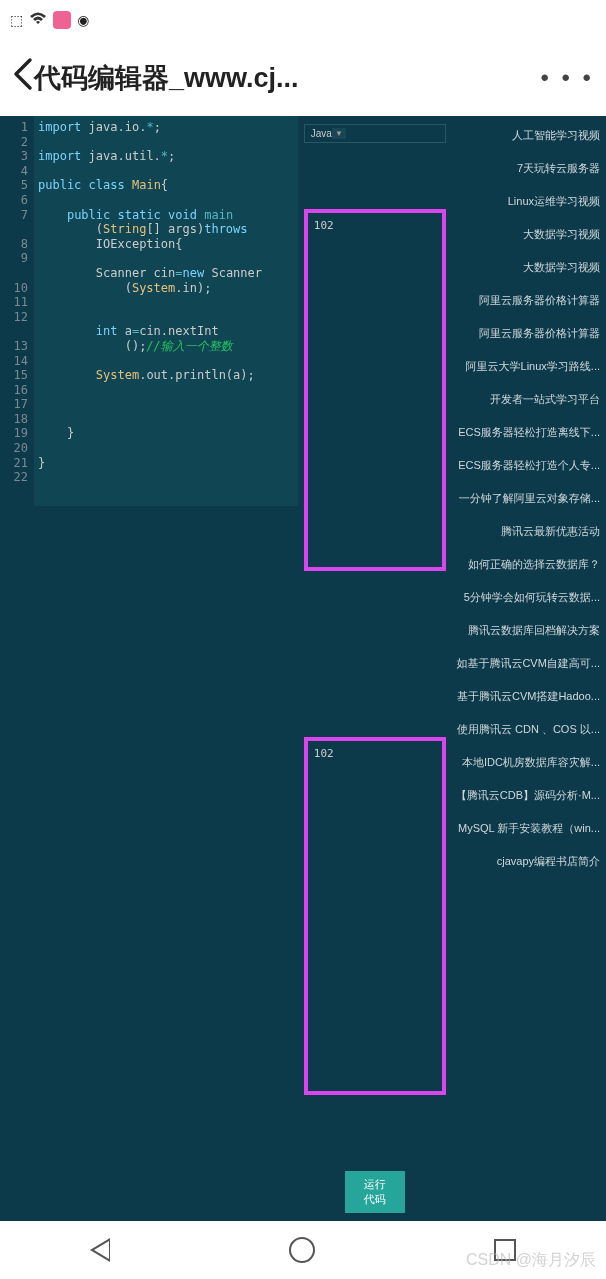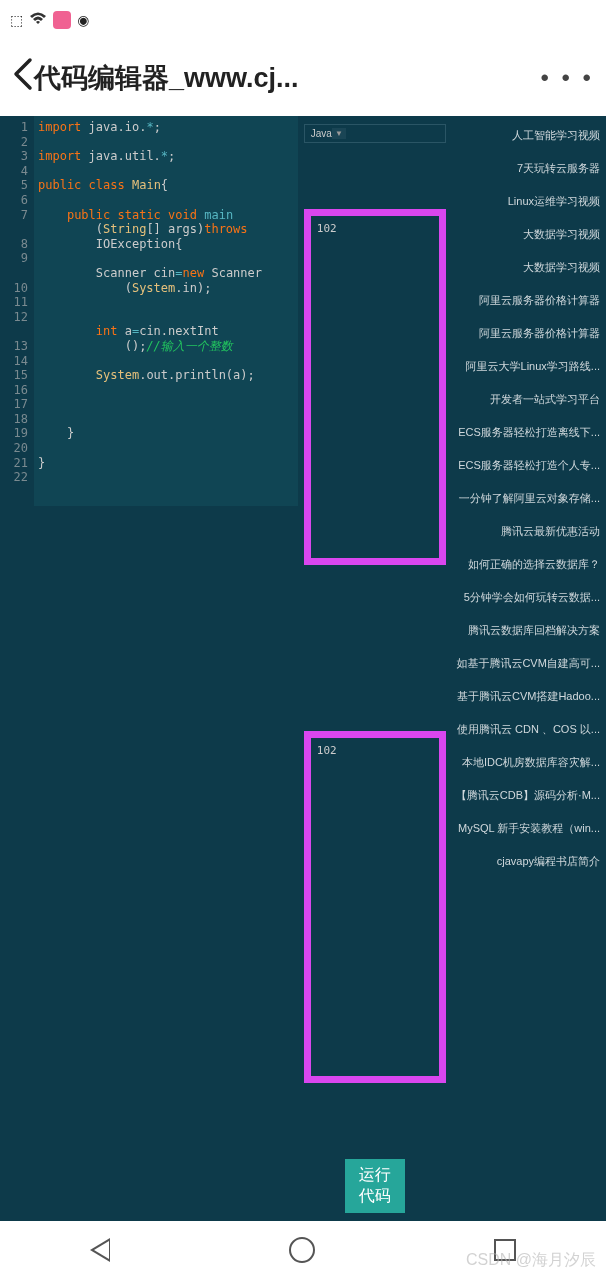--- a/index.html
+++ b/index.html
@@ -104,21 +104,21 @@
       background: #104554;
       color: #ccc;
       font-size: 12px;
       font-family: monospace;
       padding: 4px 6px 10px 4px;
       line-height: 14.6px;
       white-space: pre;
       overflow: hidden;
       height: 390px;
     }
-    .kw { color: #f97316; }
+    .kw { color: #7dd3fc; }
     .cls { color: #e5c07b; }
     .fn { color: #56b6c2; }
     .cmt { color: #22c55e; font-style: italic; }
     .op { color: #56b6c2; }
     .right-panel {
       flex: 1;
       padding: 8px 6px;
       display: flex;
       gap: 10px;
       position: relative;
@@ -142,33 +142,33 @@
       position: relative;
     }
     .lang-select::after {
       content: '▼';
       font-size: 8px;
       color: #999;
       background: #1a4555;
       padding: 1px 3px;
     }
     .io-box {
-      border: 7px solid #d946ef;
+      border: 4px solid #d946ef;
       background: transparent;
       color: #ccc;
       font-size: 11px;
       padding: 6px;
       font-family: monospace;
     }
     .io-box.h1 { height: 378px; margin-top: 50px; }
     .io-box.h2 { height: 374px; margin-top: 150px; }
     .run-btn {
       background: #26a69a;
       color: #fff;
-      font-size: 16px;
+      font-size: 11px;
       padding: 6px 14px;
       border: none;
       width: 60px;
       margin: 60px auto 0;
       text-align: center;
     }
     .links-col {
       flex: 1;
       display: flex;
       flex-direction: column;

